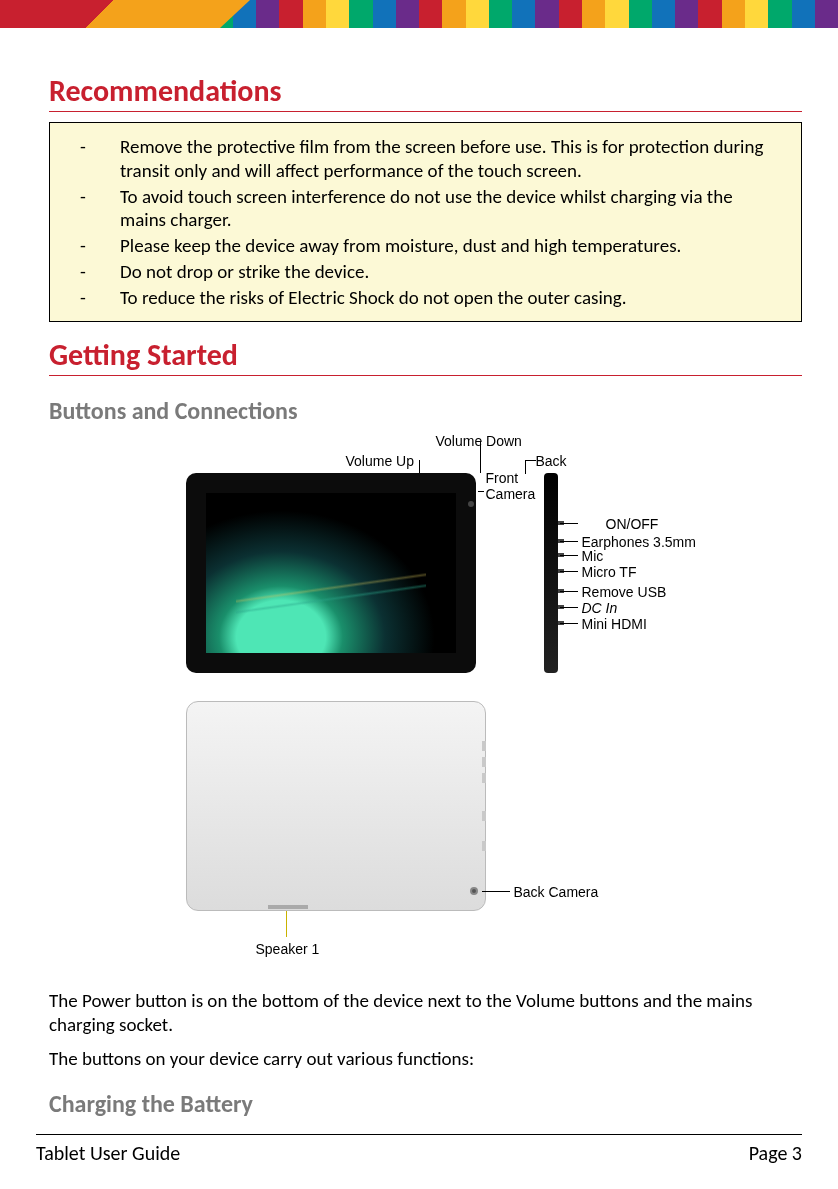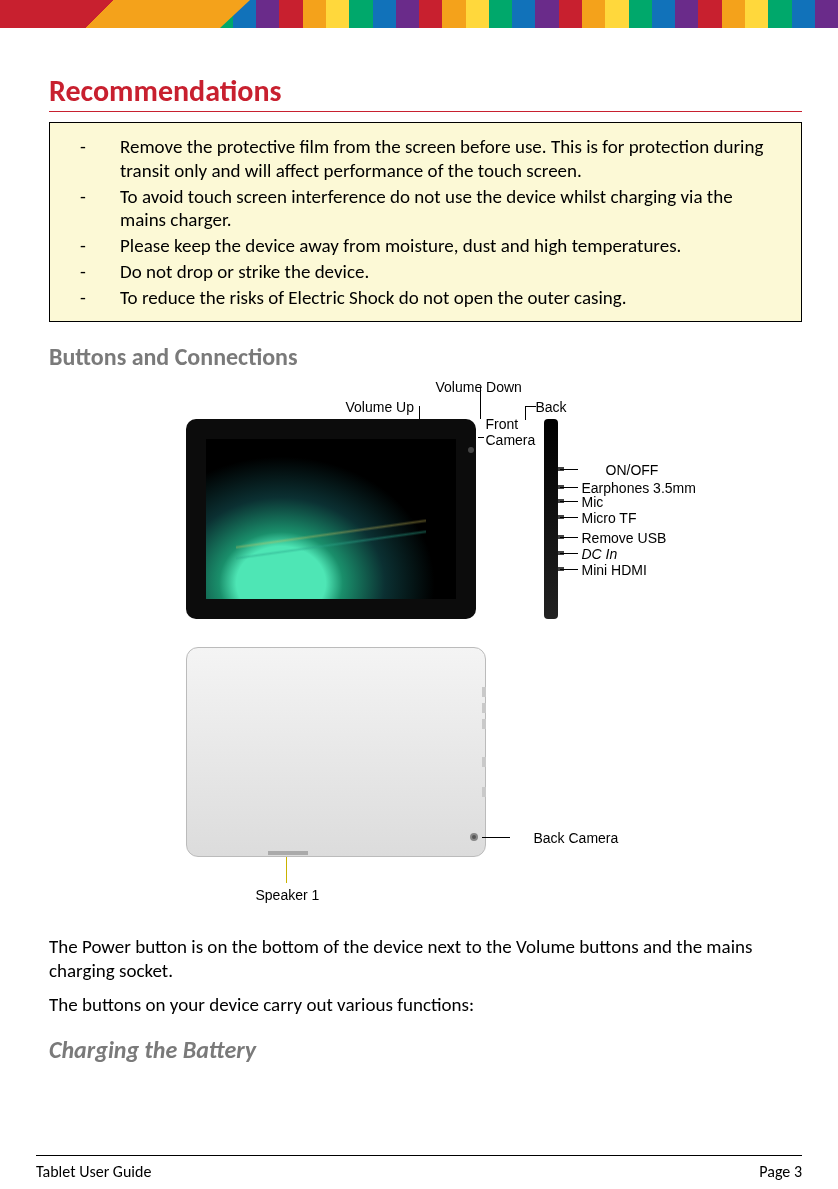--- a/index.html
+++ b/index.html
@@ -46,21 +46,21 @@
   .recbox .item { display: flex; margin: 2px 0; }
   .recbox .dash { width: 40px; flex: 0 0 40px; }
   .recbox .txt { flex: 1; line-height: 1.25; }
   h2.sub {
     color: #7a7a7a;
     font-size: 24px;
     font-weight: 700;
     margin-top: 20px;
     margin-bottom: 6px;
   }
-  h2.sub.tight { margin-top: 10px; margin-bottom: 0; font-style: italic; }
+  h2.sub.tight { margin-top: 10px; margin-bottom: 0; }
   .para { font-size: 19px; color: #000; line-height: 1.25; margin-top: 10px; }
 
   
   .diagram {
     position: relative;
     width: 560px;
     height: 540px;
     margin: 0 auto 4px auto;
     font-family: Arial, sans-serif;
   }
@@ -103,25 +103,25 @@
     border:1px solid #bbb; border-radius:12px;
   }
   .bcam { position:absolute; left:324px; top:456px; width:8px; height:8px;
           border-radius:50%; background:#555; border:2px solid #888; }
   .spk  { position:absolute; left:122px; top:474px; width:40px; height:4px; background:#aaa; }
   .sideport { position:absolute; left:336px; width:4px; height:10px; background:#c9c9c9; }
 
   
   .footer {
     position: absolute;
-    left: 36px; right: 36px; bottom: 8px;
+    left: 36px; right: 36px; bottom: 24px;
     border-top: 1px solid #000;
     padding-top: 6px;
     display: flex; justify-content: space-between;
-    font-size: 16px;
+    font-size: 20px;
   }
 </style>
 </head>
 <body>
 
 <div class="topbar">
     <div class="stripe" style="background: rgb(200, 32, 47);"></div>
     <div class="stripe" style="background: rgb(244, 162, 27);"></div>
     <div class="stripe" style="background: rgb(255, 216, 60);"></div>
     <div class="stripe" style="background: rgb(0, 168, 107);"></div>
@@ -180,20 +180,21 @@
       <div class="item">
         <div class="dash">-</div>
         <div class="txt">Do not drop or strike the device.</div>
       </div>
       <div class="item">
         <div class="dash">-</div>
         <div class="txt">To reduce the risks of Electric Shock do not open the outer casing.</div>
       </div>
     </div>
 
+  <h1>Getting Started</h1>
 
   <h2 class="sub">Buttons and Connections</h2>
 
   <div class="diagram">
 
     <span class="lbl" style="left:200px; top:22px;">Volume Up</span>
     <span class="lbl" style="left:290px; top:2px;">Volume Down</span>
     <span class="lbl" style="left:390px; top:22px;">Back</span>
     <span class="lbl" style="left:340px; top:40px; white-space:pre; text-align:left; line-height:1.1;">Front
 Camera</span>
@@ -238,21 +239,21 @@
     <div class="back"></div>
     <div class="sideport" style="top:310px;"></div>
     <div class="sideport" style="top:326px;"></div>
     <div class="sideport" style="top:342px;"></div>
     <div class="sideport" style="top:380px;"></div>
     <div class="sideport" style="top:410px;"></div>
     <div class="bcam"></div>
     <div class="spk"></div>
 
     <div class="ln" style="left:336px; top:460px; width:28px; height:1px;"></div>
-    <span class="lbl" style="left:388px; top:453px;">Back Camera</span>
+    <span class="lbl" style="left:368px; top:453px;">Back Camera</span>
 
     <div class="ln" style="left:140px; top:480px; width:1px; height:26px; background:#c9b200;"></div>
     <span class="lbl" style="left:110px; top:510px;">Speaker 1</span>
   </div>
 
   <p class="para" style="margin-top:18px;">The Power button is on the bottom of the device next to the Volume buttons and the mains charging socket.</p>
   <p class="para">The buttons on your device carry out various functions:</p>
 
   <h2 class="sub tight" style="margin-top:18px;">Charging the Battery</h2>
 

